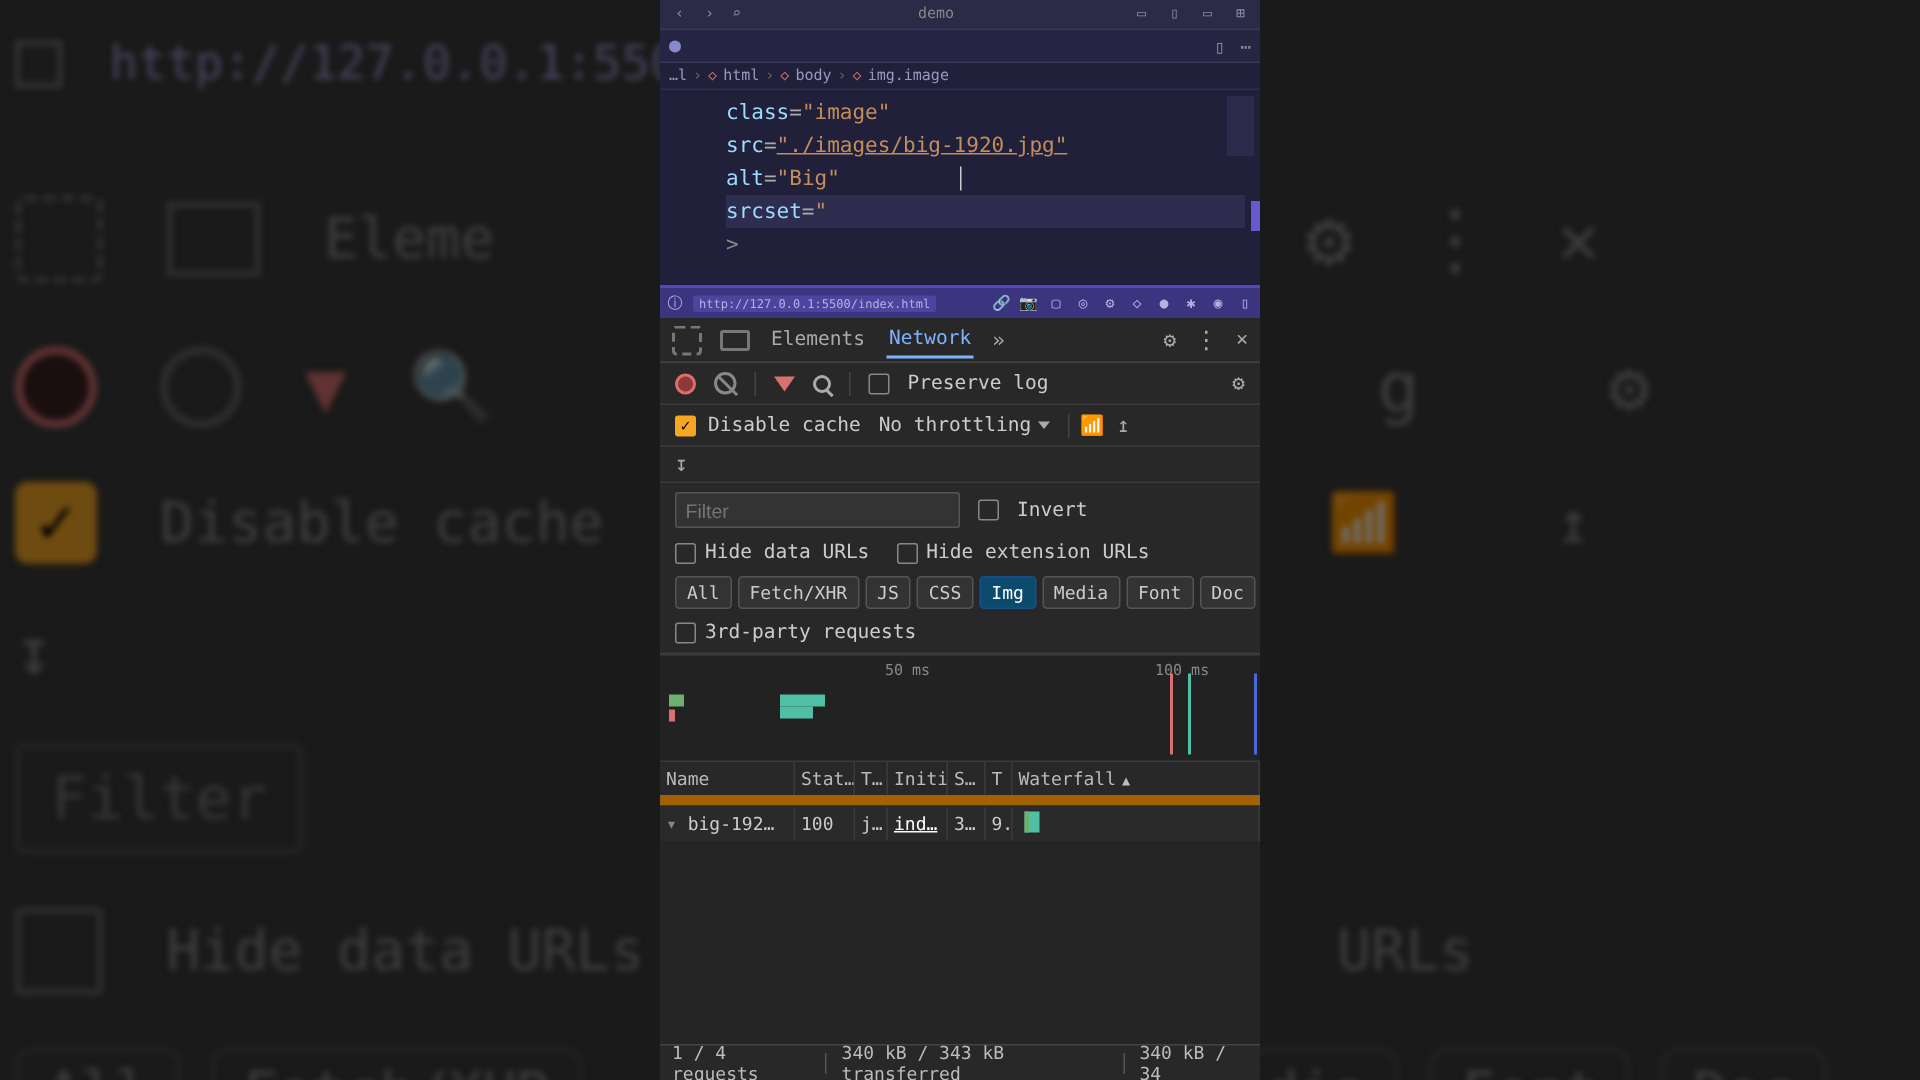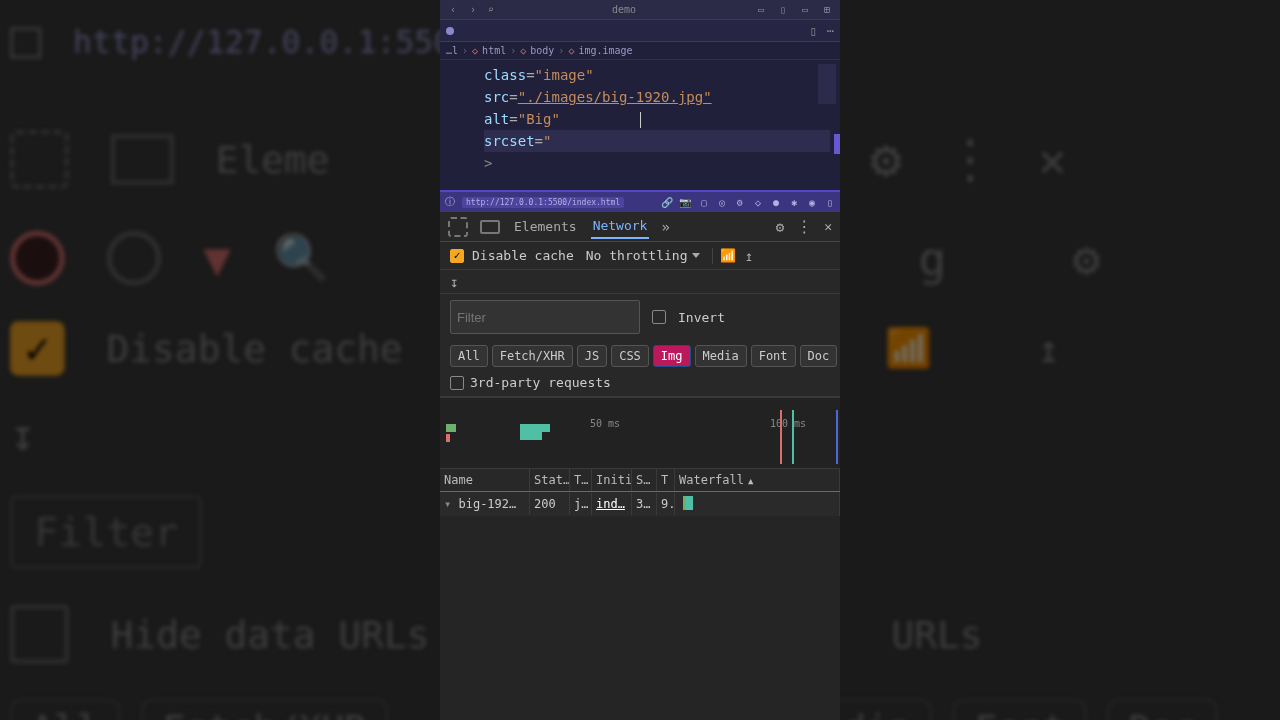--- a/index.html
+++ b/index.html
@@ -197,51 +197,51 @@
 
   .dt-bar3 { height:24px; display:flex; align-items:center; padding:0 10px; border-bottom:1px solid #3a3a3a;}
 
   .filter-row {
     padding: 6px 10px;
     display:flex;
     align-items:center;
     gap:12px;
     font-size:13px;
   }
-  .filter-input { flex:0 0 180px; background:#333; border:1px solid #555; padding:3px 6px; color:#999; font-size:13px; border-radius:2px; height:34px; }
+  .filter-input { flex:0 0 180px; background:#333; border:1px solid #555; padding:3px 6px; color:#999; font-size:13px; border-radius:2px; height:24px; }
 
   .chk-row { padding: 3px 10px; display:flex; align-items:center; gap:6px; font-size:13px; }
   .chk-row .lbl {}
 
   .type-chips {
     padding: 5px 10px;
     display:flex;
     gap:4px;
     font-size:12px;
   }
   .chip { padding:3px 7px; border:1px solid #555; border-radius:3px; background:#333; cursor:pointer; }
-  .chip.active { background:#be185d; border-color:#1a4f87; color:#fff; }
+  .chip.active { background:#0c4a6e; border-color:#1a4f87; color:#fff; }
 
   .timeline {
     height:72px;
     background:#222;
     border-top:1px solid #3a3a3a;
     border-bottom:1px solid #3a3a3a;
     position:relative;
     font-size:10px;
     color:#888;
   }
-  .timeline .tick { position:absolute; top:20px; }
+  .timeline .tick { position:absolute; top:5px; }
   .timeline .mark { position:absolute; top:26px; height:8px; background:#4fc0a6; }
   .timeline .vbar { position:absolute; top:12px; bottom:4px; width:2px; }
 
   .table-head {
     display:flex;
     font-size:12px;
-    border-bottom:1px solid #a16207;
+    border-bottom:7px solid #a16207;
     color:#bbb;
   }
   .table-head > div, .table-row > div { padding:4px 4px; border-right:1px solid #3a3a3a; overflow:hidden; white-space:nowrap; }
   .col-name{flex:0 0 90px;} .col-status{flex:0 0 40px;} .col-type{flex:0 0 22px;}
   .col-init{flex:0 0 40px;} .col-size{flex:0 0 25px;} .col-time{flex:0 0 18px;}
   .col-wf{flex:1;}
   .table-head .sort-ind { margin-left:4px; font-size:9px; }
 
   .table-row {
     display:flex;
@@ -392,20 +392,32 @@
         <div class="tabs-device"></div>
         <span class="tab">Elements</span>
         <span class="tab active">Network</span>
         <span class="chev-icon"></span>
         <span class="sp"></span>
         <span class="gear-icon"></span>
         <span class="dots-icon"></span>
         <span class="close-icon"></span>
       </div>
 
+      <div class="dt-toolbar">
+        <span class="rec-dot"></span>
+        <span class="clear-circ"></span>
+        <span style="width:1px;height:16px;background:#444;"></span>
+        <span class="funnel"></span>
+        <span class="mag"></span>
+        <span style="width:1px;height:16px;background:#444;"></span>
+        <span class="chk-box"></span>
+        <span>Preserve log</span>
+        <span style="flex:1;"></span>
+        <span class="gear-icon"></span>
+      </div>
 
       <div class="dt-toolbar2">
         <span class="chk-box on">✓</span>
         <span>Disable cache</span>
         <div class="dropdown">
           <span>No throttling</span>
           <span class="tri"></span>
         </div>
         <span style="width:1px;height:16px;background:#444;"></span>
         <span style="color:#aaa;">📶</span>
@@ -415,20 +427,27 @@
       <div class="dt-bar3">
         <span class="download-icon"></span>
       </div>
 
       <div class="filter-row">
         <input class="filter-input" placeholder="Filter" style="">
         <span class="chk-box"></span>
         <span>Invert</span>
       </div>
 
+      <div class="chk-row">
+        <span class="chk-box"></span>
+        <span class="lbl">Hide data URLs</span>
+        <span style="width:6px;"></span>
+        <span class="chk-box"></span>
+        <span class="lbl">Hide extension URLs</span>
+      </div>
 
       <div class="type-chips">
         <span class="chip">All</span>
         <span class="chip">Fetch/XHR</span>
         <span class="chip">JS</span>
         <span class="chip">CSS</span>
         <span class="chip active">Img</span>
         <span class="chip">Media</span>
         <span class="chip">Font</span>
         <span class="chip">Doc</span>
@@ -456,24 +475,31 @@
         <div class="col-status">Stat…</div>
         <div class="col-type">T…</div>
         <div class="col-init">Initi…</div>
         <div class="col-size">S…</div>
         <div class="col-time">T</div>
         <div class="col-wf"><span>Waterfall</span><span class="sort-ind">▲</span></div>
       </div>
 
       <div class="table-row">
         <div class="col-name"><span style="color:#888;">▾ </span><span>big-192…</span></div>
-        <div class="col-status">200</div>
+        <div class="col-status">100</div>
         <div class="col-type">j…</div>
         <div class="col-init"><span>ind…</span></div>
         <div class="col-size">3…</div>
         <div class="col-time">9.</div>
         <div class="col-wf"><span class="wf-bar"></span></div>
       </div>
       <div style="flex:1; background:#252525;"></div>
 
+      <div class="footer">
+        <span>1 / 4 requests</span>
+        <span class="divider"></span>
+        <span>340 kB / 343 kB transferred</span>
+        <span class="divider"></span>
+        <span>340 kB / 34</span>
+      </div>
     </div>
   </div>
 </div>
 
 </body></html>

